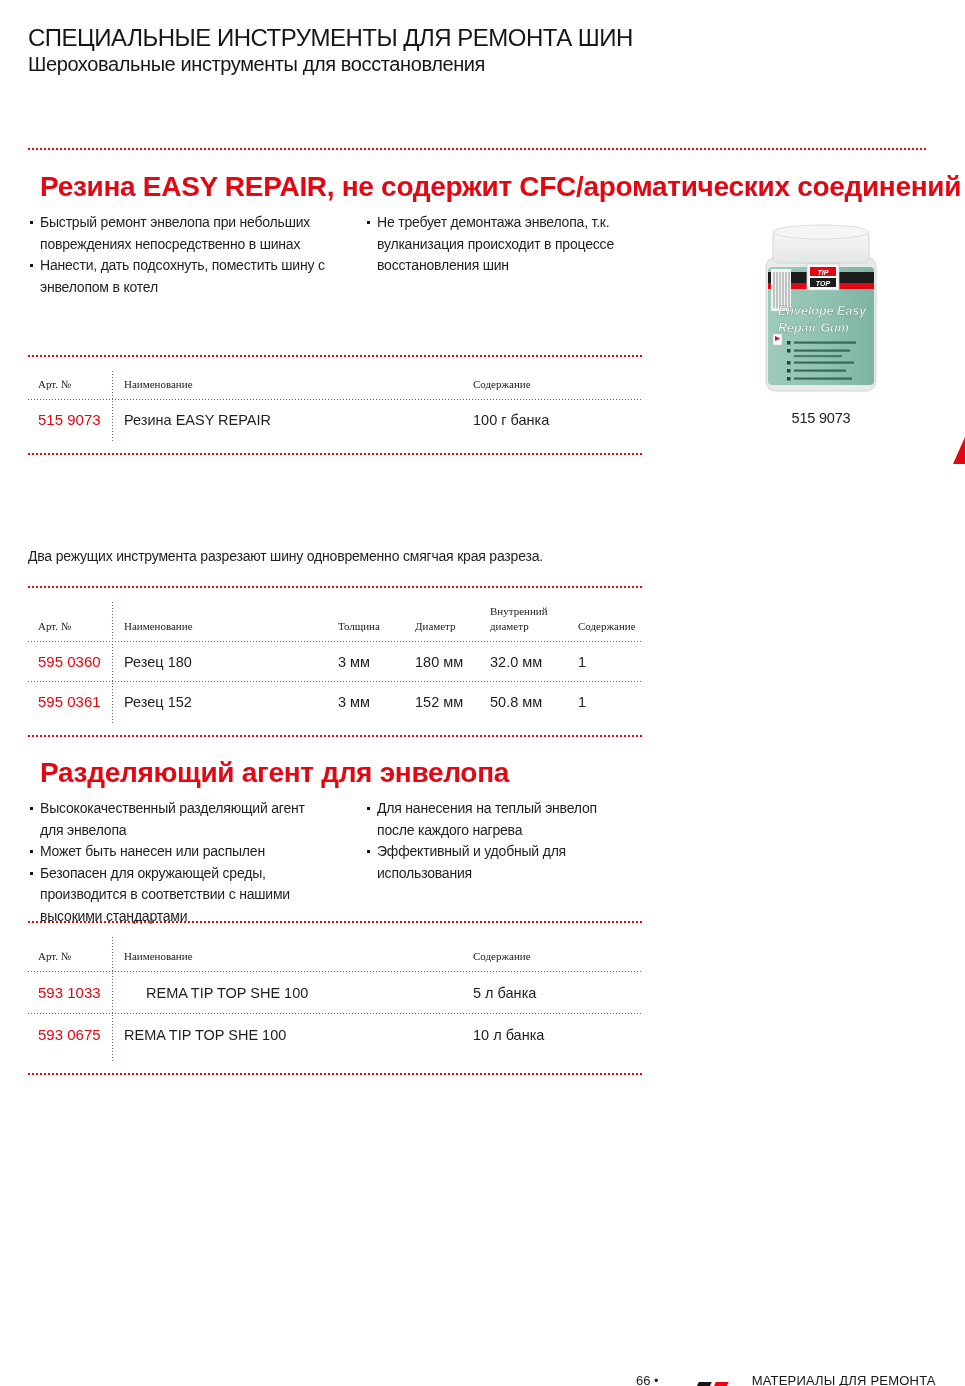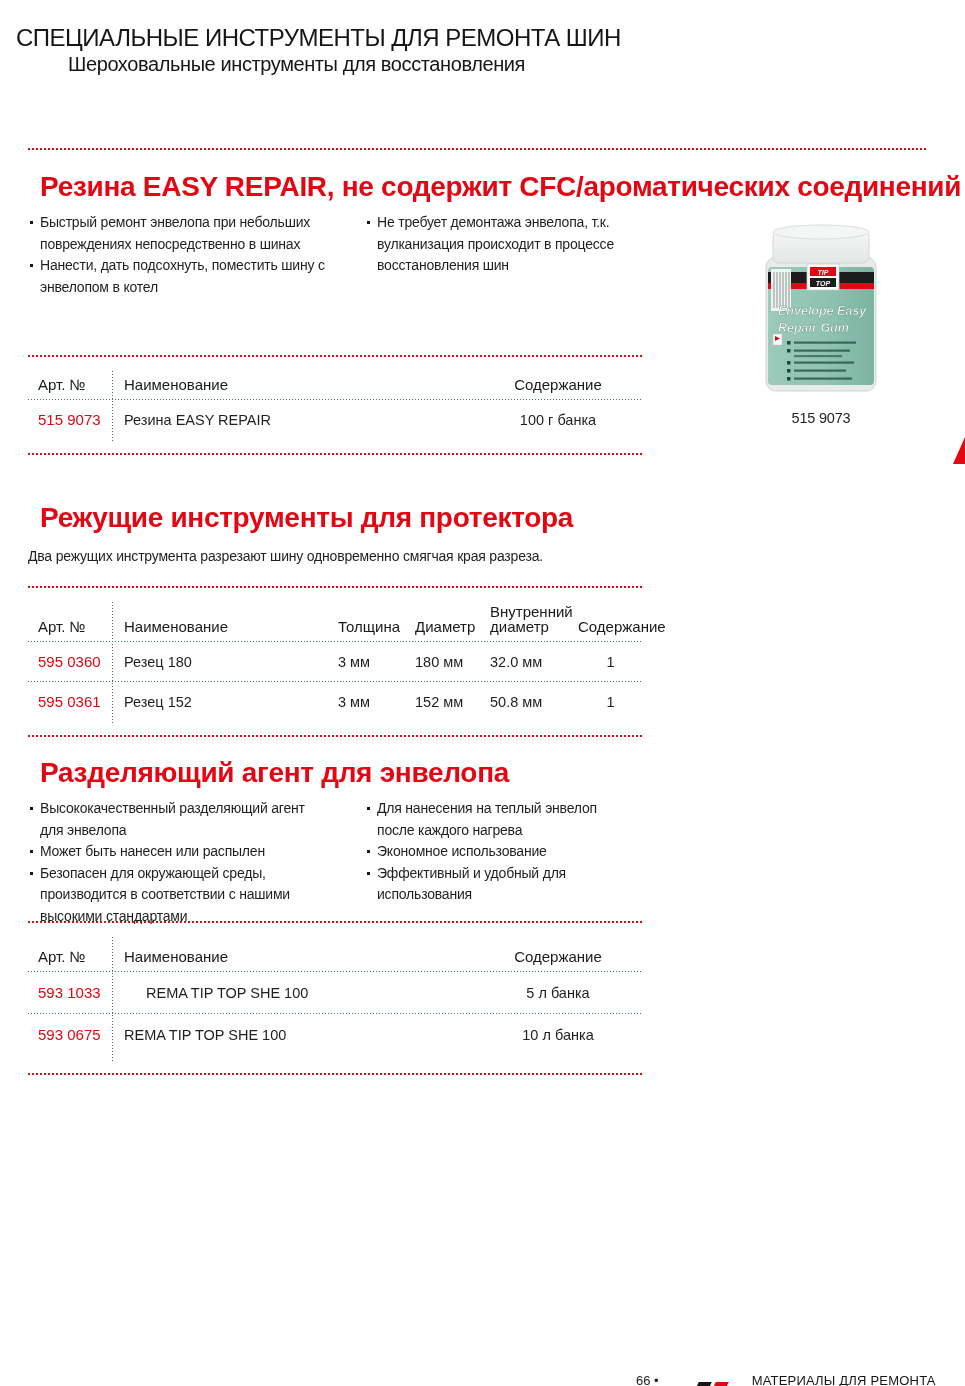--- a/index.html
+++ b/index.html
@@ -5,22 +5,22 @@
   :root{
     --red:#e30613;
     --teal:#44706b;
     --ink:#1f1f1f;
   }
   *{margin:0;padding:0;box-sizing:border-box;}
   body{background:#ffffff;font-family:"Liberation Sans",sans-serif;color:var(--ink);}
   .page{position:relative;width:965px;height:1386px;background:#fff;overflow:hidden;margin:0 auto;}
 
   
-  .doc-title{position:absolute;left:16px;top:24px;font-size:24px;font-weight:400;letter-spacing:-0.5px;color:#161616;}
-  .doc-subtitle{position:absolute;left:28px;top:53px;font-size:20px;font-weight:400;letter-spacing:-0.4px;color:#161616;margin-left:40px;}
+  .doc-title{position:absolute;left:28px;top:24px;font-size:24px;font-weight:400;letter-spacing:-0.5px;color:#161616;}
+  .doc-subtitle{position:absolute;left:28px;top:53px;font-size:20px;font-weight:400;letter-spacing:-0.4px;color:#161616;}
   .sec-heading{position:absolute;left:40px;font-size:28px;font-weight:700;letter-spacing:-0.3px;color:var(--red);}
   .para{position:absolute;left:28px;font-size:14px;line-height:21px;letter-spacing:-0.2px;color:var(--ink);}
 
   
   .hline-red{position:absolute;height:2px;
     background-image:repeating-linear-gradient(90deg,var(--red) 0 2px,transparent 2px 4px);}
   .t-hline-red{height:2px;
     background-image:repeating-linear-gradient(90deg,var(--red) 0 2px,transparent 2px 4px);}
   .t-hline-teal{height:1px;
     background-image:repeating-linear-gradient(90deg,var(--teal) 0 1px,transparent 1px 3px);}
@@ -31,25 +31,25 @@
   .cols{position:absolute;left:28px;display:flex;}
   .blist{list-style:none;}
   .blist li{display:flex;font-size:14px;line-height:21.5px;letter-spacing:-0.2px;color:var(--ink);}
   .bullet-dot{flex:none;width:3px;height:3px;background:#161616;margin:9px 7px 0 2px;}
 
   
   .ptable{position:absolute;left:28px;width:615px;}
   .t-grid{display:grid;align-items:end;}
   .cols3{grid-template-columns:84px 1fr 170px;}
   .cols6{grid-template-columns:84px 226px 77px 75px 88px 65px;}
-  .th{font-size:15px;line-height:15px;color:#1a1a1a;}
+  .th{font-size:11px;line-height:15px;color:#1a1a1a;font-family:Liberation Serif, serif;}
   .td{font-size:14.5px;color:var(--ink);}
   .c-art{padding-left:10px;}
   .c-name{padding-left:12px;}
-  .c-right{text-align:center;}
+  .c-right{text-align:left;}
   .art-num{color:var(--red);font-size:15px;}
   .t-head{padding:20px 0 7px;}
   .t-head.tall{padding-top:16px;}
   .t-row{padding:11px 0;align-items:center;}
   .t-bot{margin-top:14px;}
 
   
   .figure{position:absolute;left:756px;top:219px;width:130px;text-align:center;}
   .figure .caption{margin-top:9px;font-size:14.5px;letter-spacing:-0.2px;color:var(--ink);}
 
@@ -176,21 +176,20 @@
     </div>
     <div class="t-hline-teal"></div>
     <div class="t-grid cols3 t-row">
       <div class="td c-art art-num">515 9073</div>
       <div class="td c-name">Резина EASY REPAIR</div>
       <div class="td c-right">100 г банка</div>
     </div>
     <div class="t-hline-red t-bot"></div>
   </div>
 
-  <div class="sec-heading" style="top:502px;">Режущие инструменты для протектора</div>
   <div class="para" style="top:546px;width:620px;">Два режущих инструмента разрезают шину одновременно смягчая края разреза.</div>
 
   <div class="ptable" style="top:586px;">
     <div class="t-hline-red"></div>
     <div class="t-vline-teal"></div>
     <div class="t-grid cols6 t-head tall">
       <div class="th c-art">Арт. №</div>
       <div class="th c-name">Наименование</div>
       <div class="th">Толщина</div>
       <div class="th">Диаметр</div>
@@ -235,24 +234,20 @@
           <span>Безопасен для окружающей среды, производится в соответствии с нашими высокими стандартами</span>
         </li>
     </ul>
     <ul class="blist" style="width:250px;margin-left:47px;">
       <li>
           <span class="bullet-dot"></span>
           <span>Для нанесения на теплый энвелоп после каждого нагрева</span>
         </li>
       <li>
           <span class="bullet-dot"></span>
-          <span>Экономное использование</span>
-        </li>
-      <li>
-          <span class="bullet-dot"></span>
           <span>Эффективный и удобный для использования</span>
         </li>
     </ul>
   </div>
 
   <div class="ptable" style="top:921px;">
     <div class="t-hline-red"></div>
     <div class="t-vline-teal"></div>
     <div class="t-grid cols3 t-head" style="padding-top:26px;">
       <div class="th c-art">Арт. №</div>

